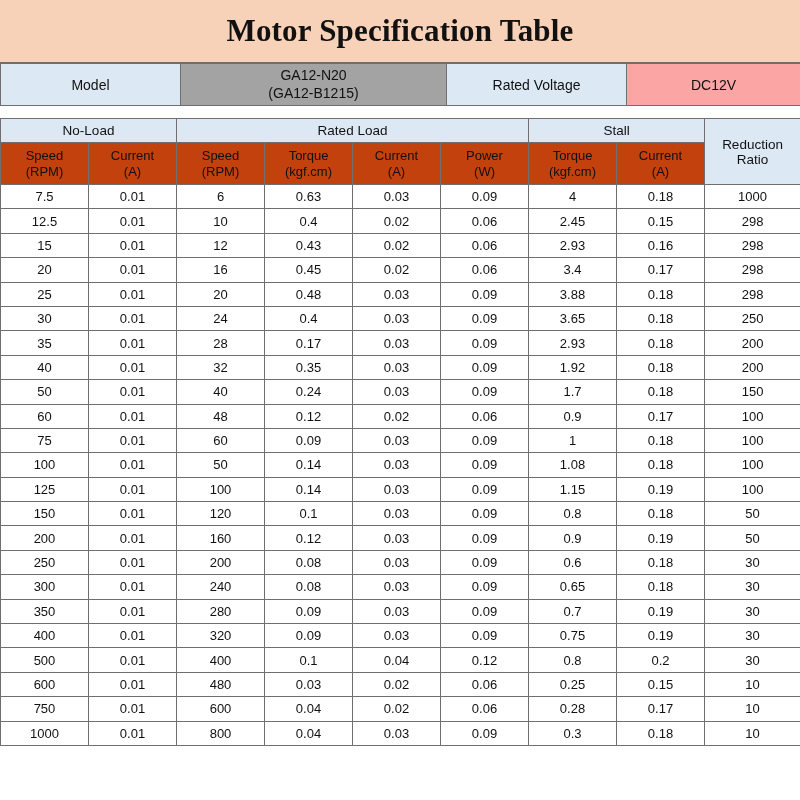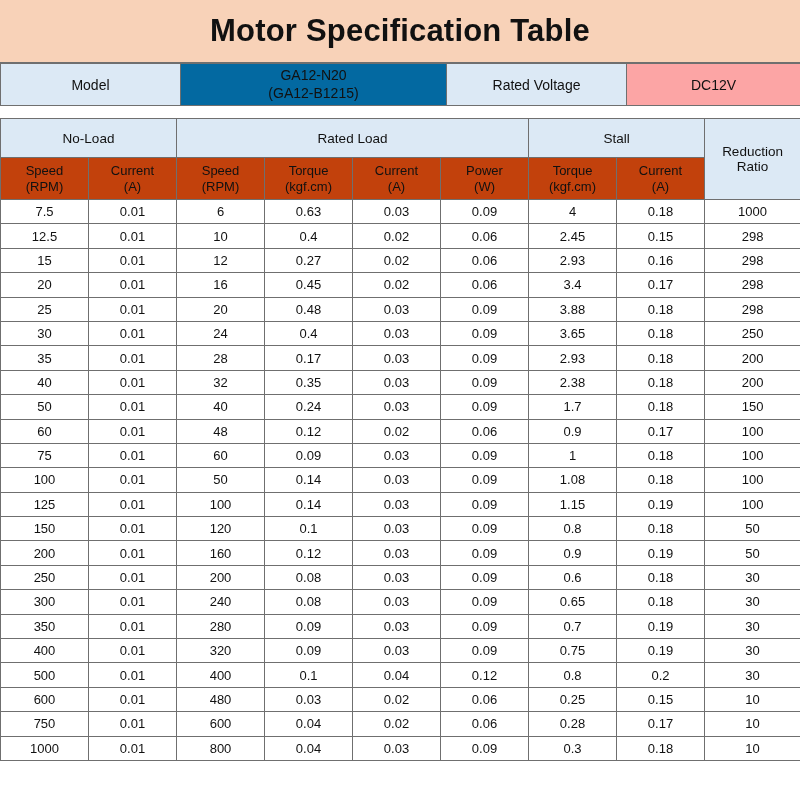--- a/index.html
+++ b/index.html
@@ -20,21 +20,21 @@
   
   .title-bar {
     background: #f8d2b8;
     height: 62px;
     display: flex;
     align-items: center;
     justify-content: center;
     border-bottom: 1px solid #6f6f6f;
   }
   .title-bar .title-text {
-    font-family: Liberation Sans, sans-serif;
+    font-family: Liberation Serif, serif;
     font-weight: bold;
     font-size: 31px;
     letter-spacing: 0.2px;
     color: #111;
   }
   
   table {
     border-collapse: collapse;
     width: 800px;
     table-layout: fixed;
@@ -47,21 +47,21 @@
     font-size: 14px;
     color: #111;
     padding: 2px 3px;
     box-sizing: border-box;
   }
   .spec-tbl td.lbl {
     background: #dce9f5;
     text-align: center;
   }
   .spec-tbl td.val {
-    background: #0369a1;
+    background: #a3a3a3;
     margin-top: 44px;
   }
   .spec-tbl td.val-shade {
     background: #fca5a5;
   }
   .two-line {
     line-height: 1.25;
   }
   .red {
     color: #e8130f;
@@ -78,21 +78,21 @@
     text-align: center;
     vertical-align: middle;
     font-size: 13px;
     color: #111;
     padding: 1px 2px;
     box-sizing: border-box;
     font-weight: normal;
   }
   .data-tbl tr.grp th {
     background: #dce9f5;
-    height: 39px;
+    height: 24px;
     font-size: 13.5px;
   }
   .data-tbl tr.sub th {
     background: #c2410c;
     height: 42px;
     font-size: 13px;
     line-height: 1.2;
   }
   .data-tbl tbody td {
     height: 24.4px;
@@ -208,21 +208,21 @@
           <td>0.02</td>
           <td>0.06</td>
           <td>2.45</td>
           <td>0.15</td>
           <td>298</td>
         </tr>
         <tr>
           <td>15</td>
           <td>0.01</td>
           <td>12</td>
-          <td>0.27</td>
+          <td>0.43</td>
           <td>0.02</td>
           <td>0.06</td>
           <td>2.93</td>
           <td>0.16</td>
           <td>298</td>
         </tr>
         <tr>
           <td>20</td>
           <td>0.01</td>
           <td>16</td>
@@ -266,21 +266,21 @@
           <td>0.18</td>
           <td>200</td>
         </tr>
         <tr>
           <td>40</td>
           <td>0.01</td>
           <td>32</td>
           <td>0.35</td>
           <td>0.03</td>
           <td>0.09</td>
-          <td>2.38</td>
+          <td>1.92</td>
           <td>0.18</td>
           <td>200</td>
         </tr>
         <tr>
           <td>50</td>
           <td>0.01</td>
           <td>40</td>
           <td>0.24</td>
           <td>0.03</td>
           <td>0.09</td>

